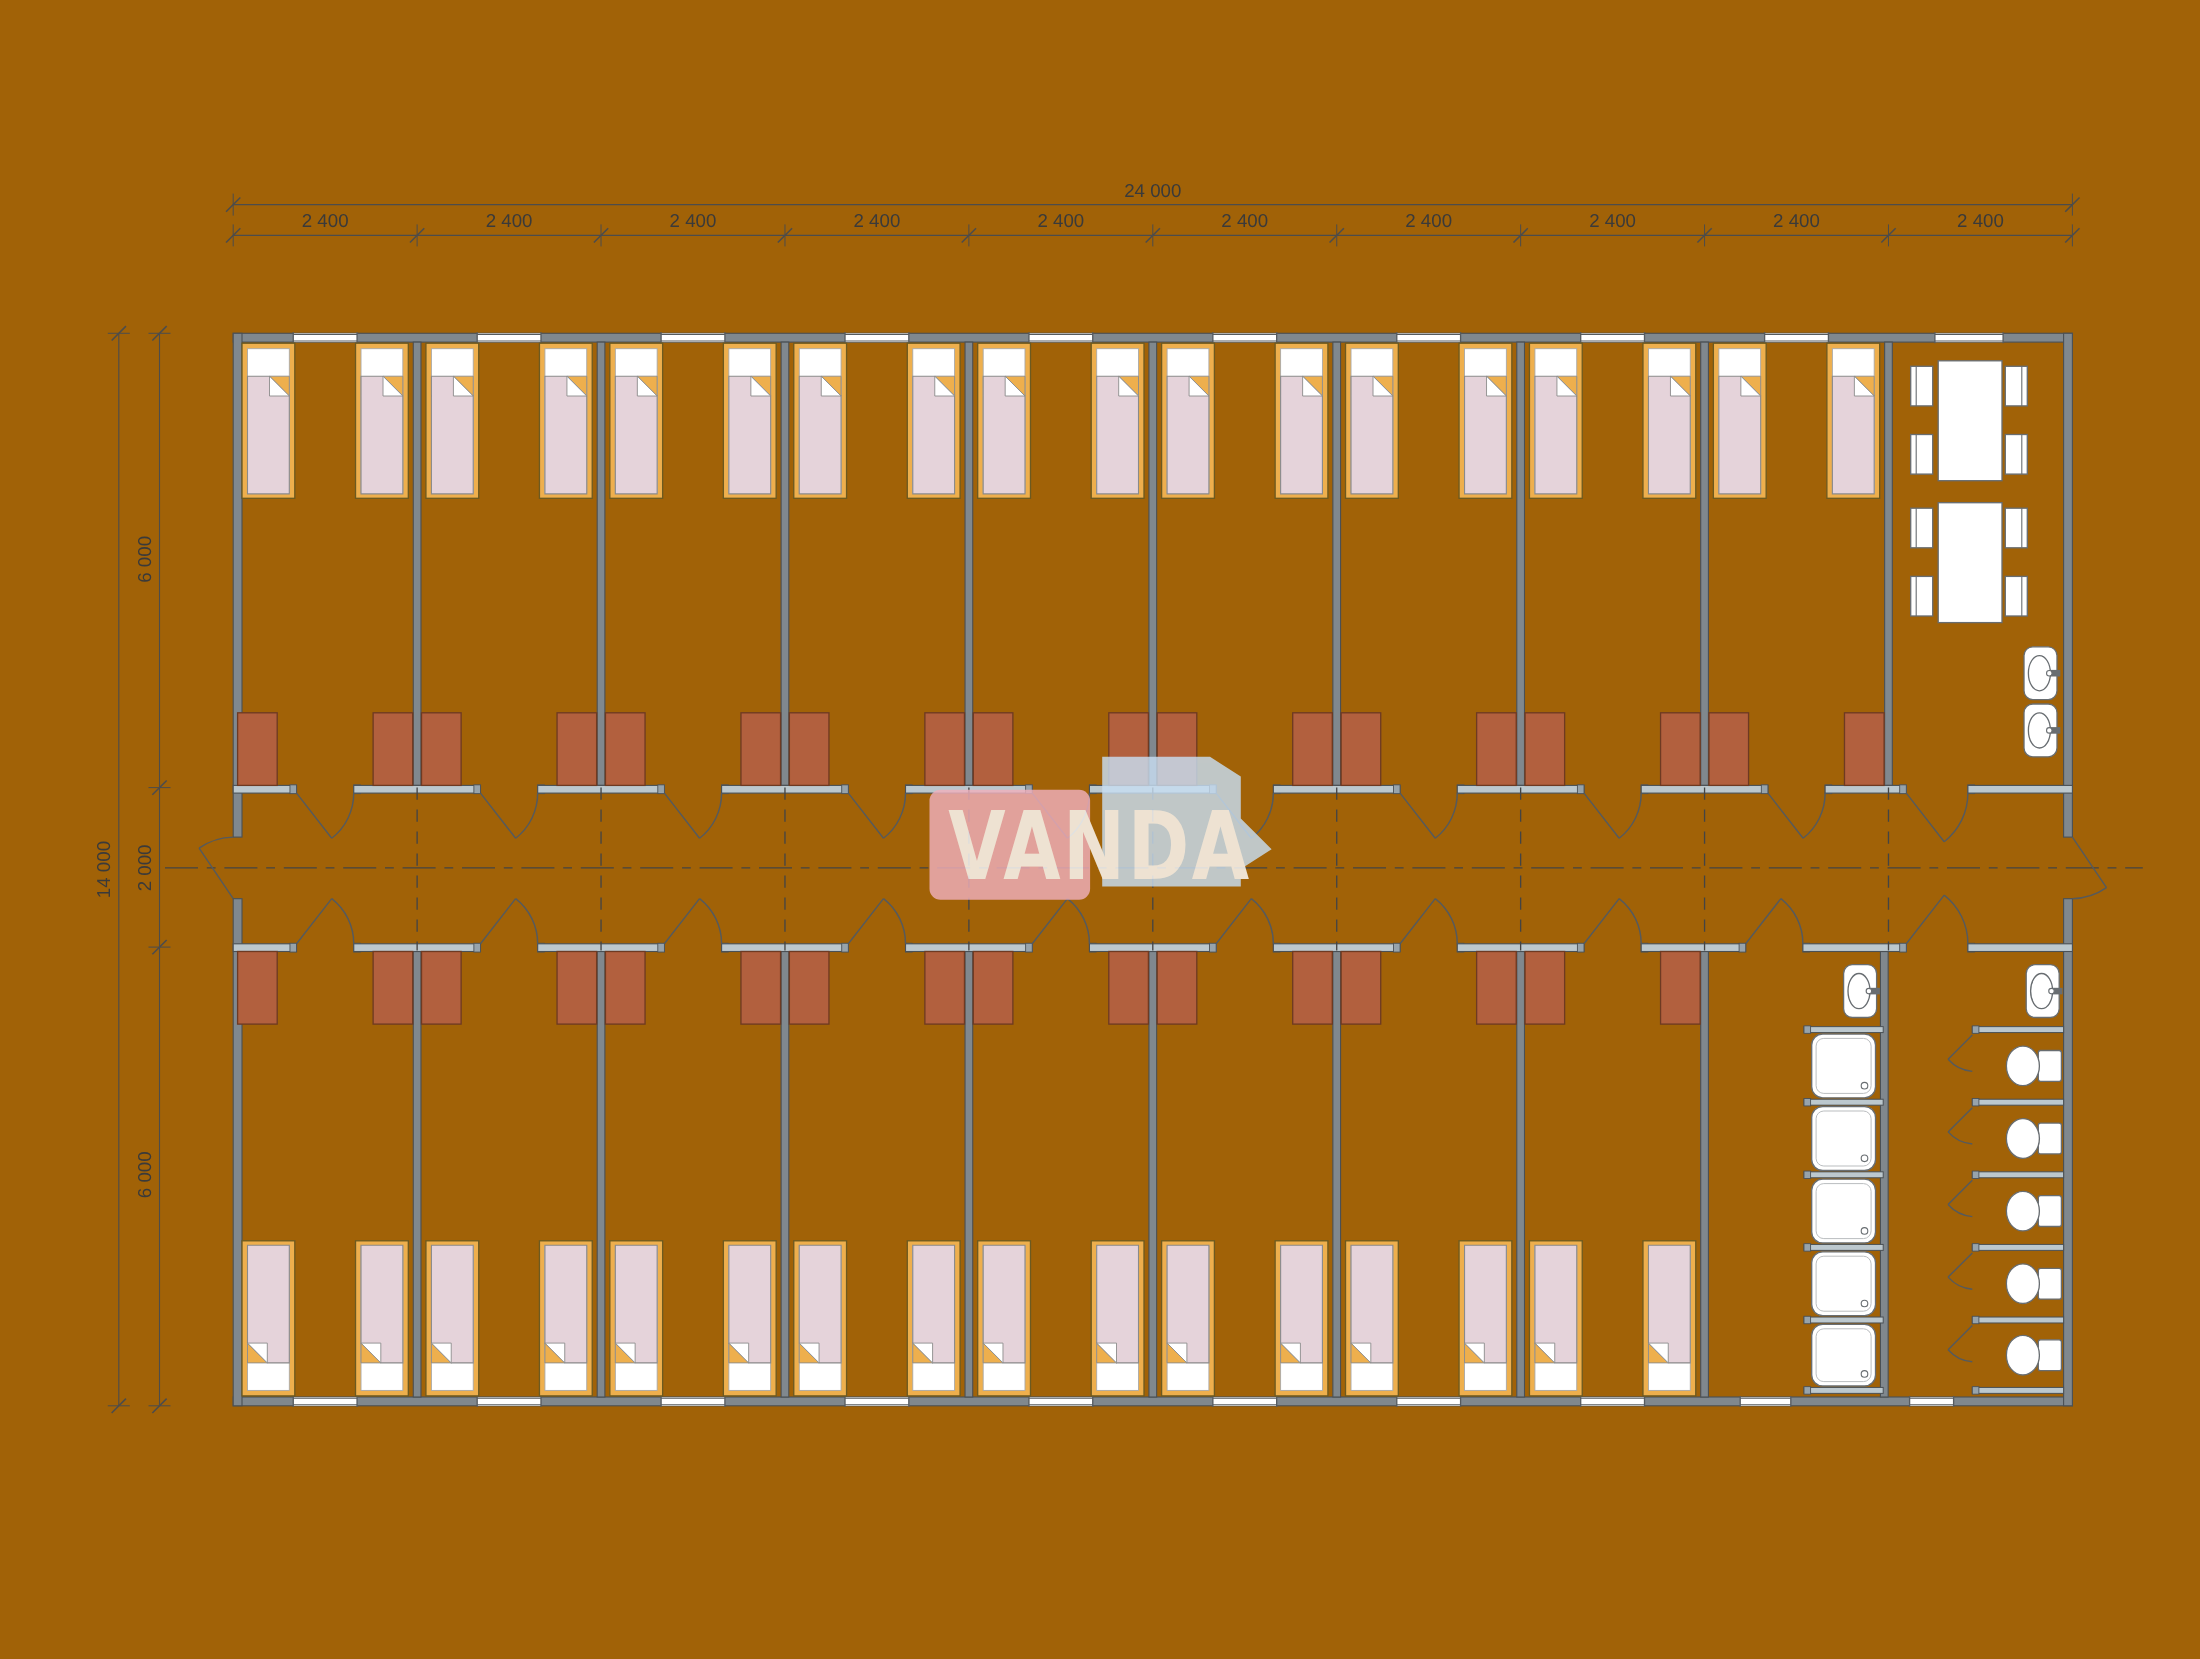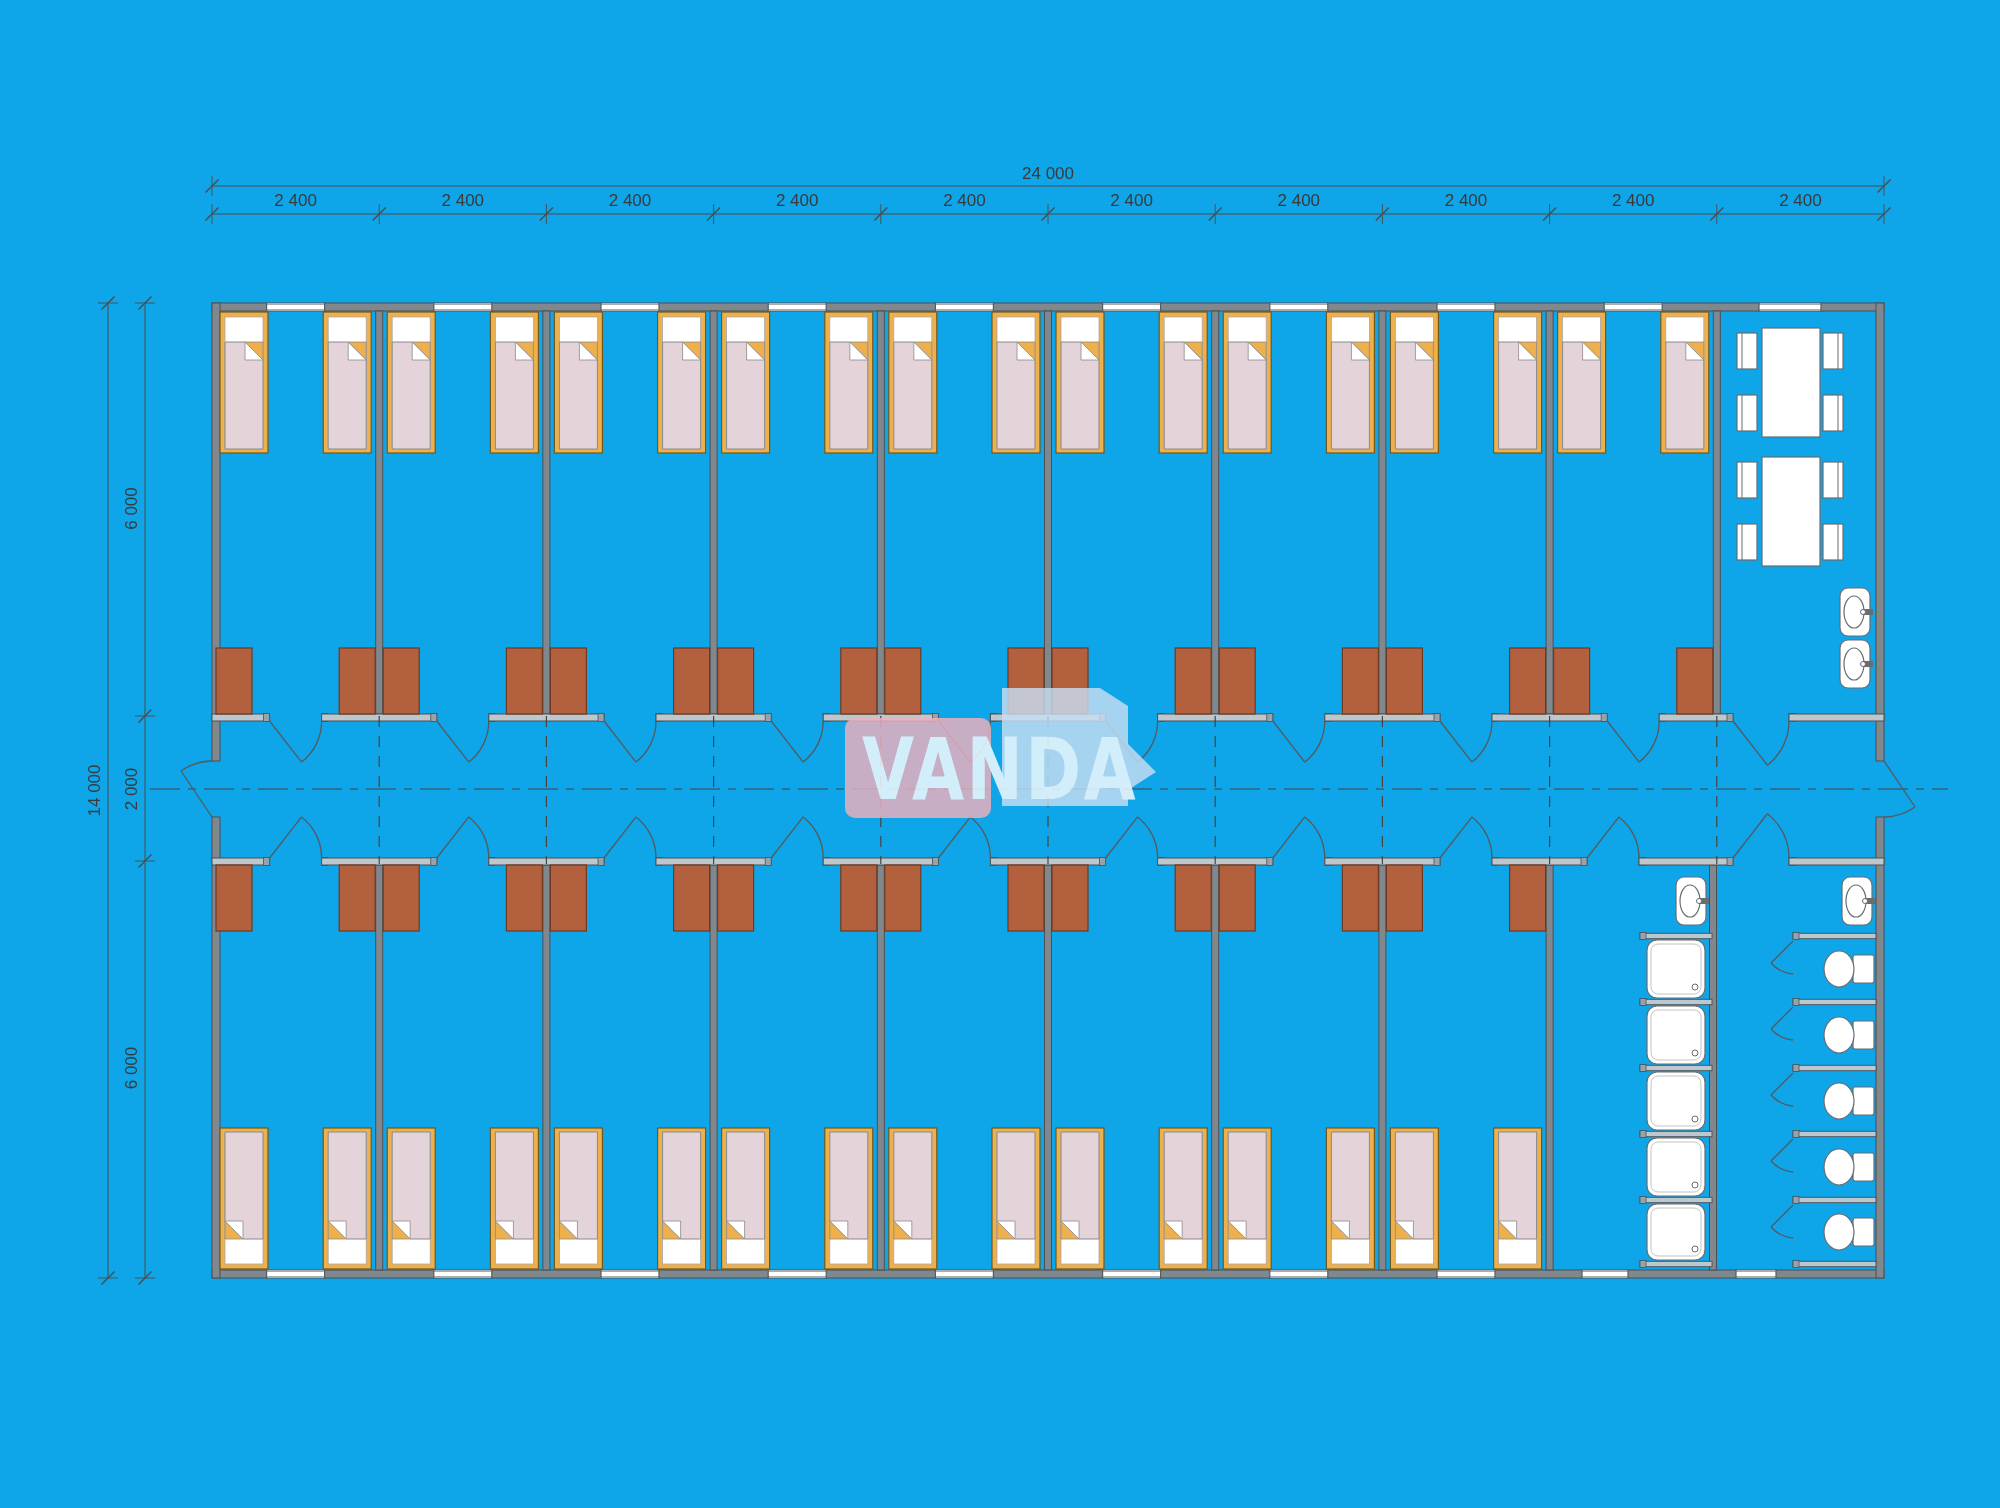--- a/index.html
+++ b/index.html
@@ -1,16 +1,16 @@
 <!DOCTYPE html>
 <html><head>
 <meta charset="utf-8">
 <style>
   html,body{margin:0;padding:0;background:#ffffff;}
-  #canvas{position:relative;width:2000px;height:1508px;background:#0ea5e9;overflow:hidden;
+  #canvas{position:relative;width:2000px;height:1508px;background:#a16207;overflow:hidden;
           font-family:"Liberation Sans", sans-serif;}
   svg text{font-family:"Liberation Sans", sans-serif;}
   .wm-text{font-family:"DejaVu Sans", sans-serif;font-weight:bold;}
 </style>
 </head>
 <body>
 
 <div id="canvas">
   <svg id="plan" width="2000" height="1508" viewBox="0 0 2000 1508">
     <g id="gWalls">

